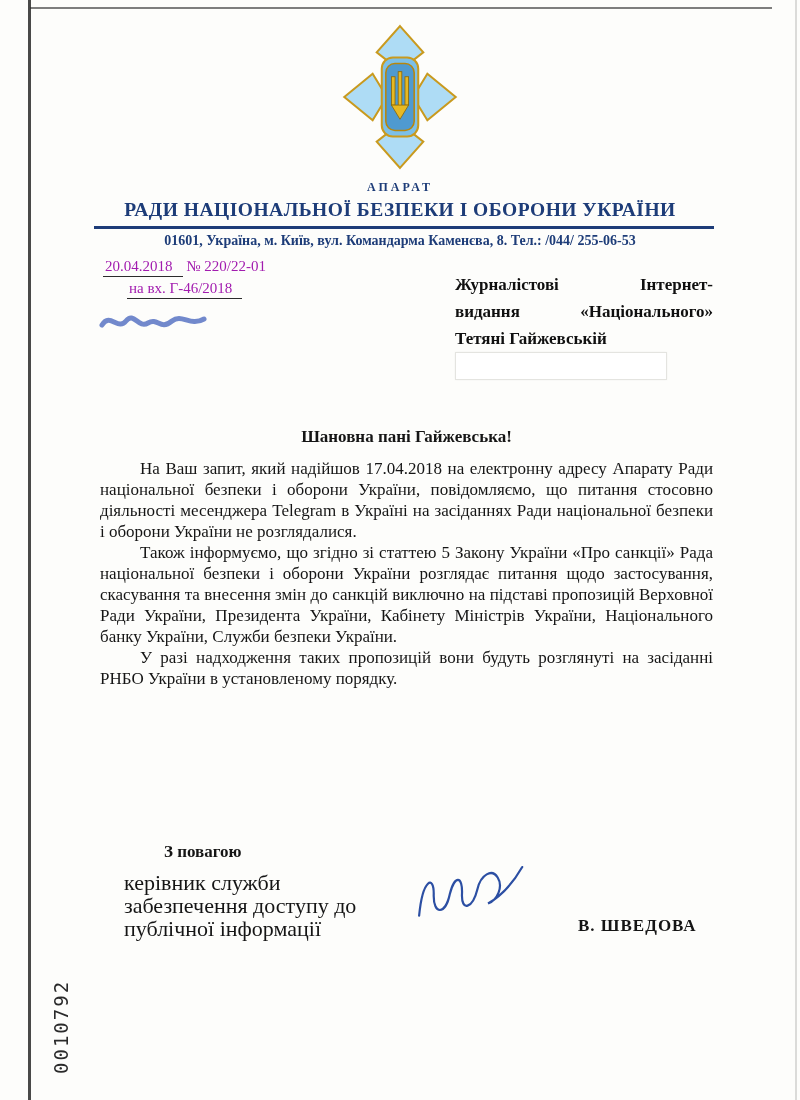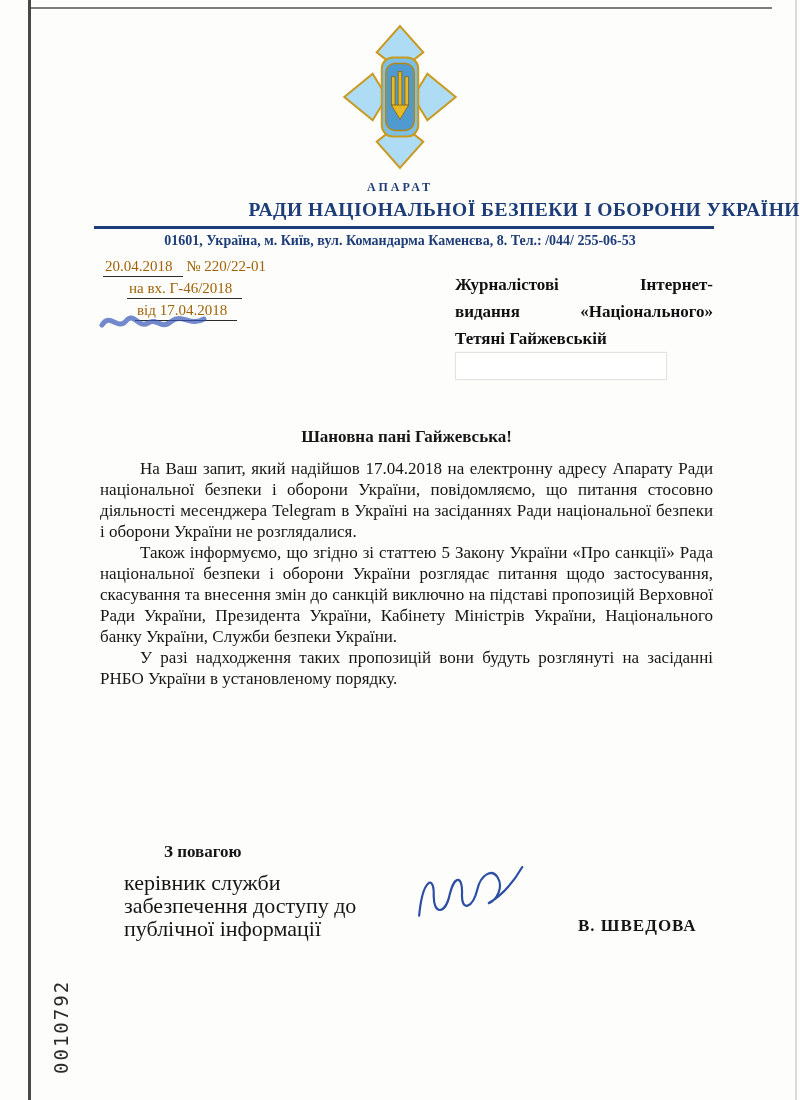--- a/index.html
+++ b/index.html
@@ -14,31 +14,31 @@
   .edge-top   { position:absolute; top:7px; left:30px; width:742px; height:2px; background:#2a2a2a; opacity:.6; }
   .edge-right { position:absolute; right:3px; top:0; width:2px; height:1100px; background:#555; opacity:.2; }
 
   
   .emblem { position:absolute; top:20px; left:50%; transform:translateX(-50%); }
   .org1 {
     position:absolute; top:180px; left:0; right:0; text-align:center;
     font-weight:bold; font-size:12px; letter-spacing:3px; color:#1d3c78;
   }
   .org2 {
-    position:absolute; top:199px; left:0; right:0; text-align:right;
+    position:absolute; top:199px; left:0; right:0; text-align:center;
     font-weight:bold; font-size:19.5px; letter-spacing:.5px; color:#1d3c78;
   }
   .rule { position:absolute; top:226px; left:94px; width:620px; height:3px; background:#1d3c78; }
   .address {
     position:absolute; top:233px; left:0; right:0; text-align:center;
     font-weight:bold; font-size:14px; color:#1d3c78;
   }
 
   
-  .ref { position:absolute; top:258px; left:103px; width:310px; font-size:15px; color:#a16207; }
+  .ref { position:absolute; top:258px; left:103px; width:310px; font-size:15px; color:#a21caf; }
   .ref-row { margin-bottom:3px; }
   .ref-row .u { border-bottom:1.5px solid #2b2b2b; padding:0 10px 1px 2px; display:inline-block; }
   .ref-indent1 { margin-left:24px; }
   .ref-indent2 { margin-left:32px; }
   .scribble { position:absolute; top:306px; left:98px; filter:blur(.6px); }
 
   
   .recipient {
     position:absolute; top:271px; left:455px; width:258px;
     font-weight:bold; font-size:17px; line-height:27px; color:#101010;
@@ -109,23 +109,20 @@
 
   <div class="ref">
     <div class="ref-row">
       <span class="u">20.04.2018</span>
       <span>№</span>
       <span>220/22-01</span>
     </div>
     <div class="ref-row ref-indent1">
       <span class="u"><span>на вх.</span> <span>Г-46/2018</span></span>
     </div>
-    <div class="ref-row ref-indent2">
-      <span class="u"><span>від</span> <span>17.04.2018</span></span>
-    </div>
   </div>
 
   <span class="scribble">
     <svg width="120" height="30" viewBox="0 0 120 30" aria-hidden="true">
       <path d="M4,19 C12,6 20,25 28,15 C36,5 40,23 50,17 C60,11 62,25 74,15 C84,7 92,21 106,13" fill="none" stroke="#3657b8" stroke-width="5" stroke-linecap="round" opacity="0.7"></path>
     </svg>
   </span>
 
   <div class="recipient">
     <div class="split">

